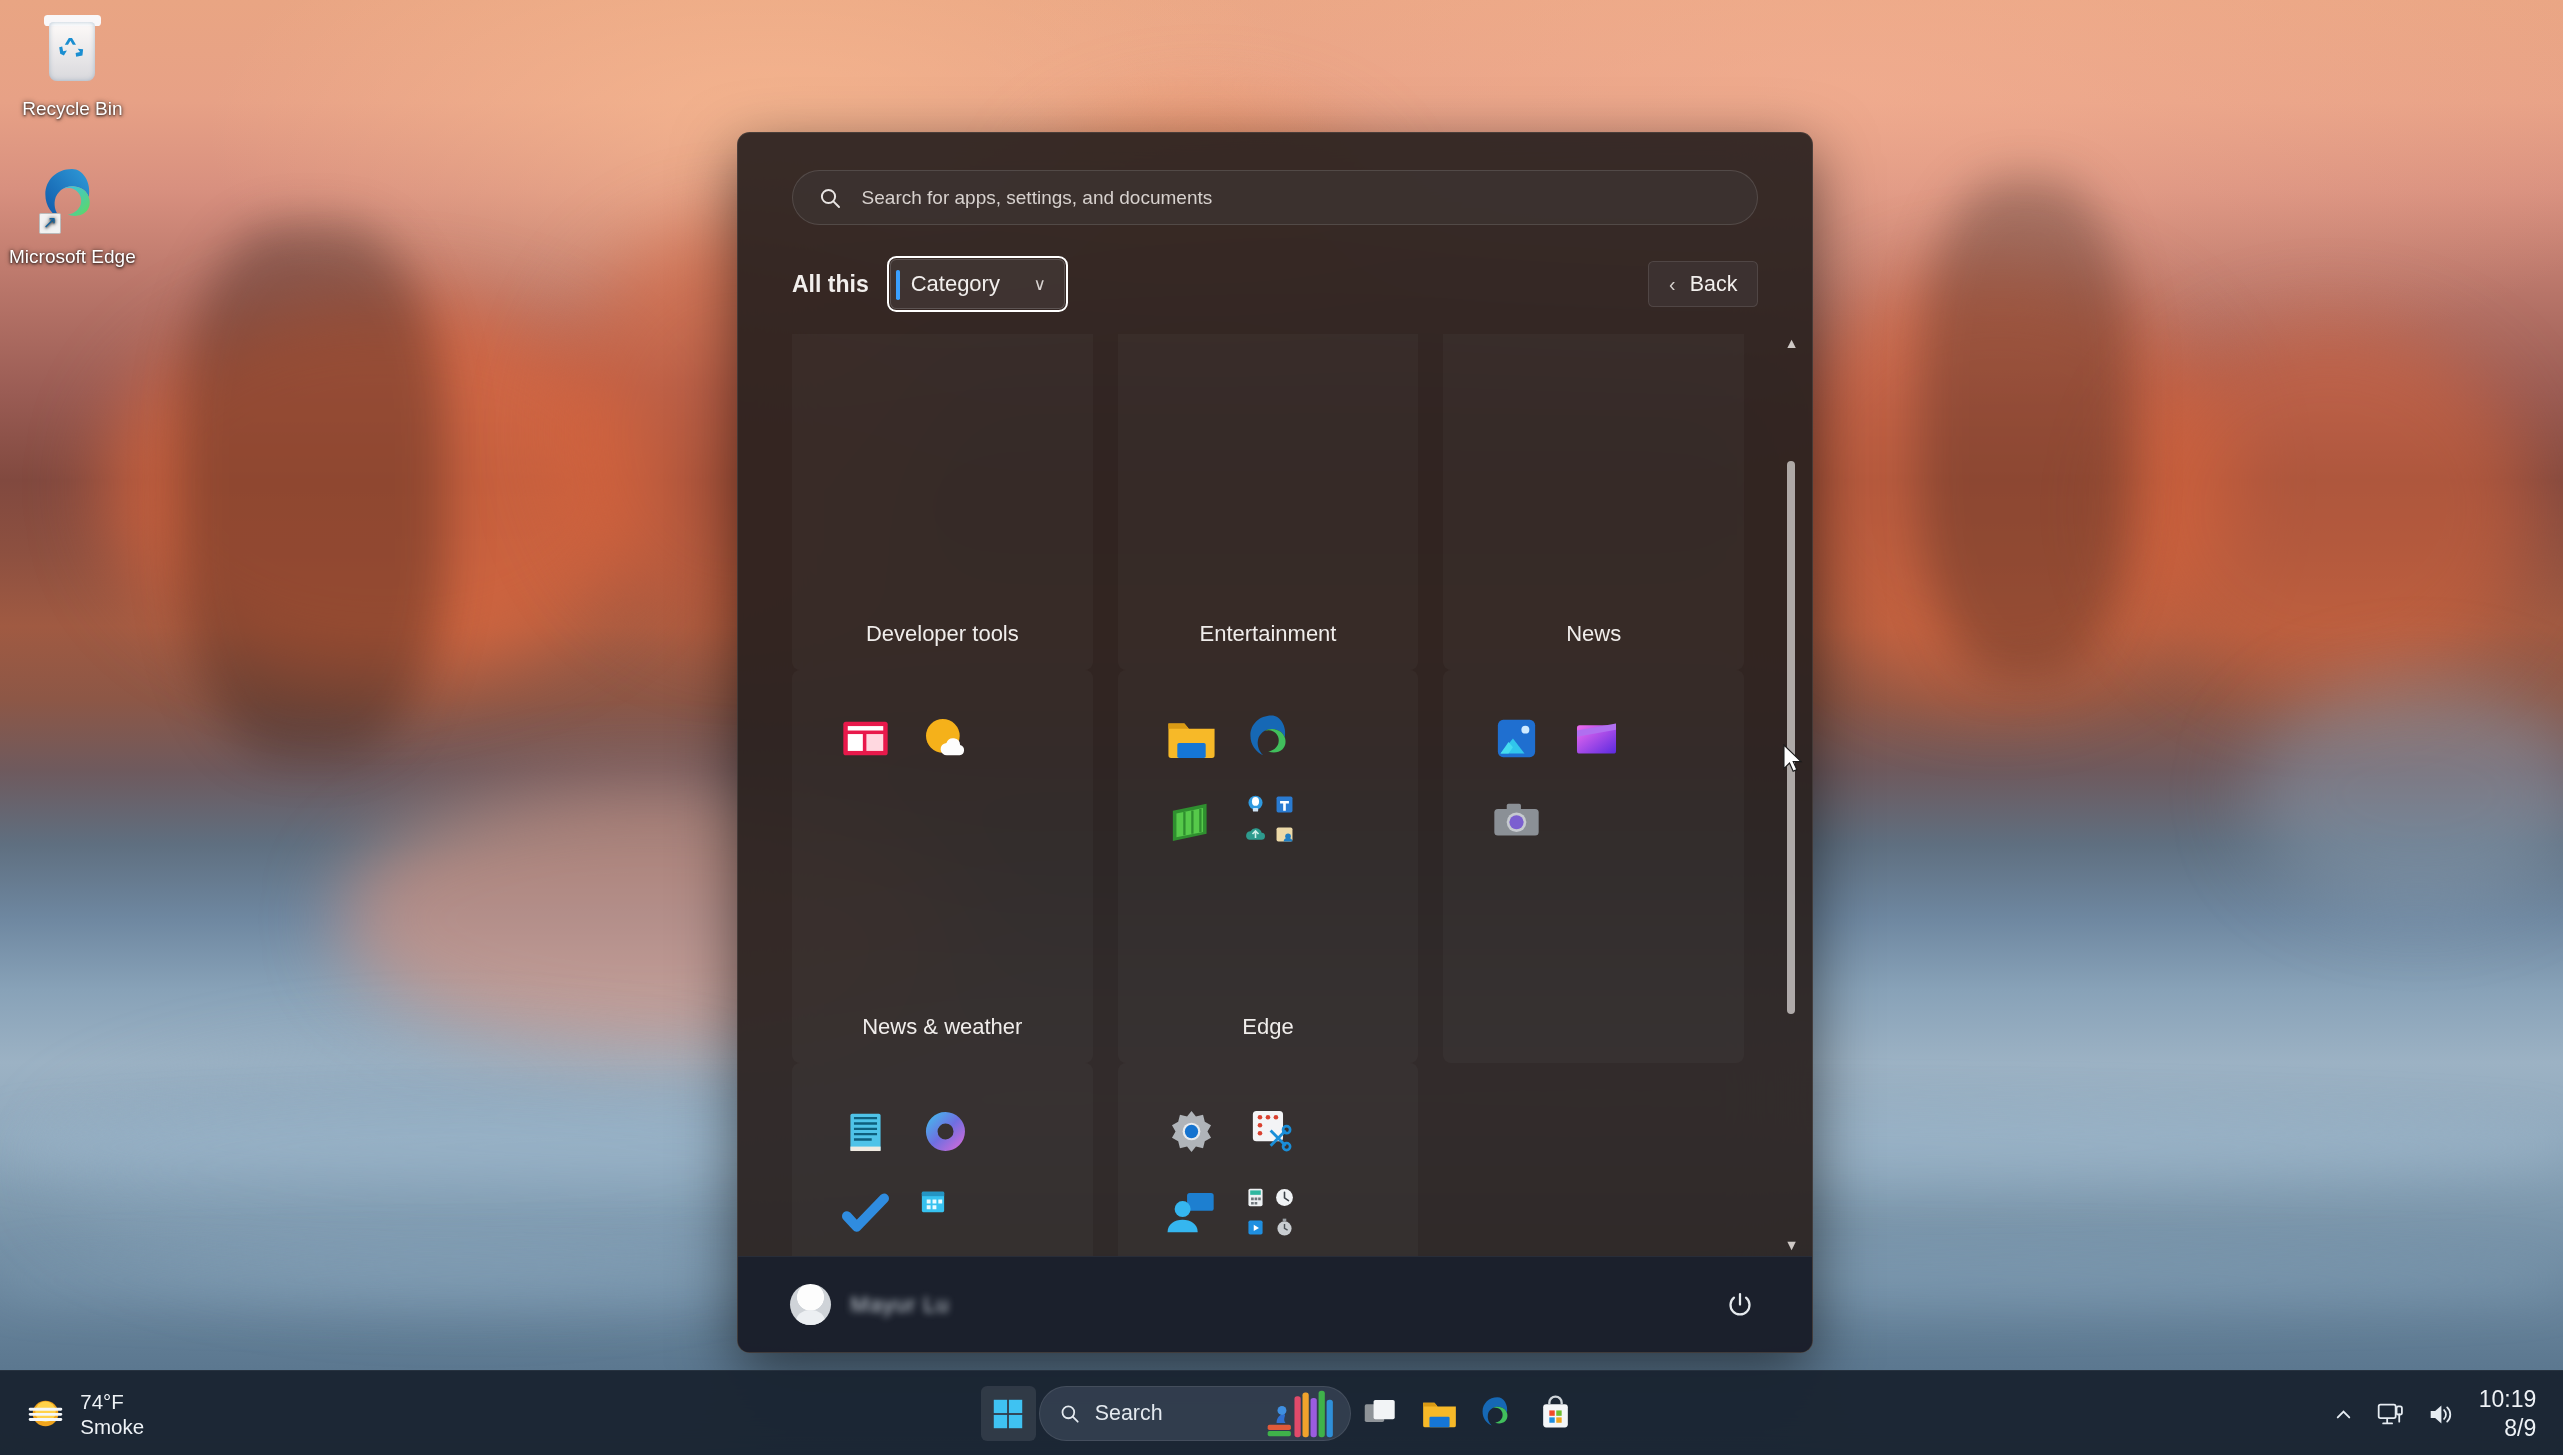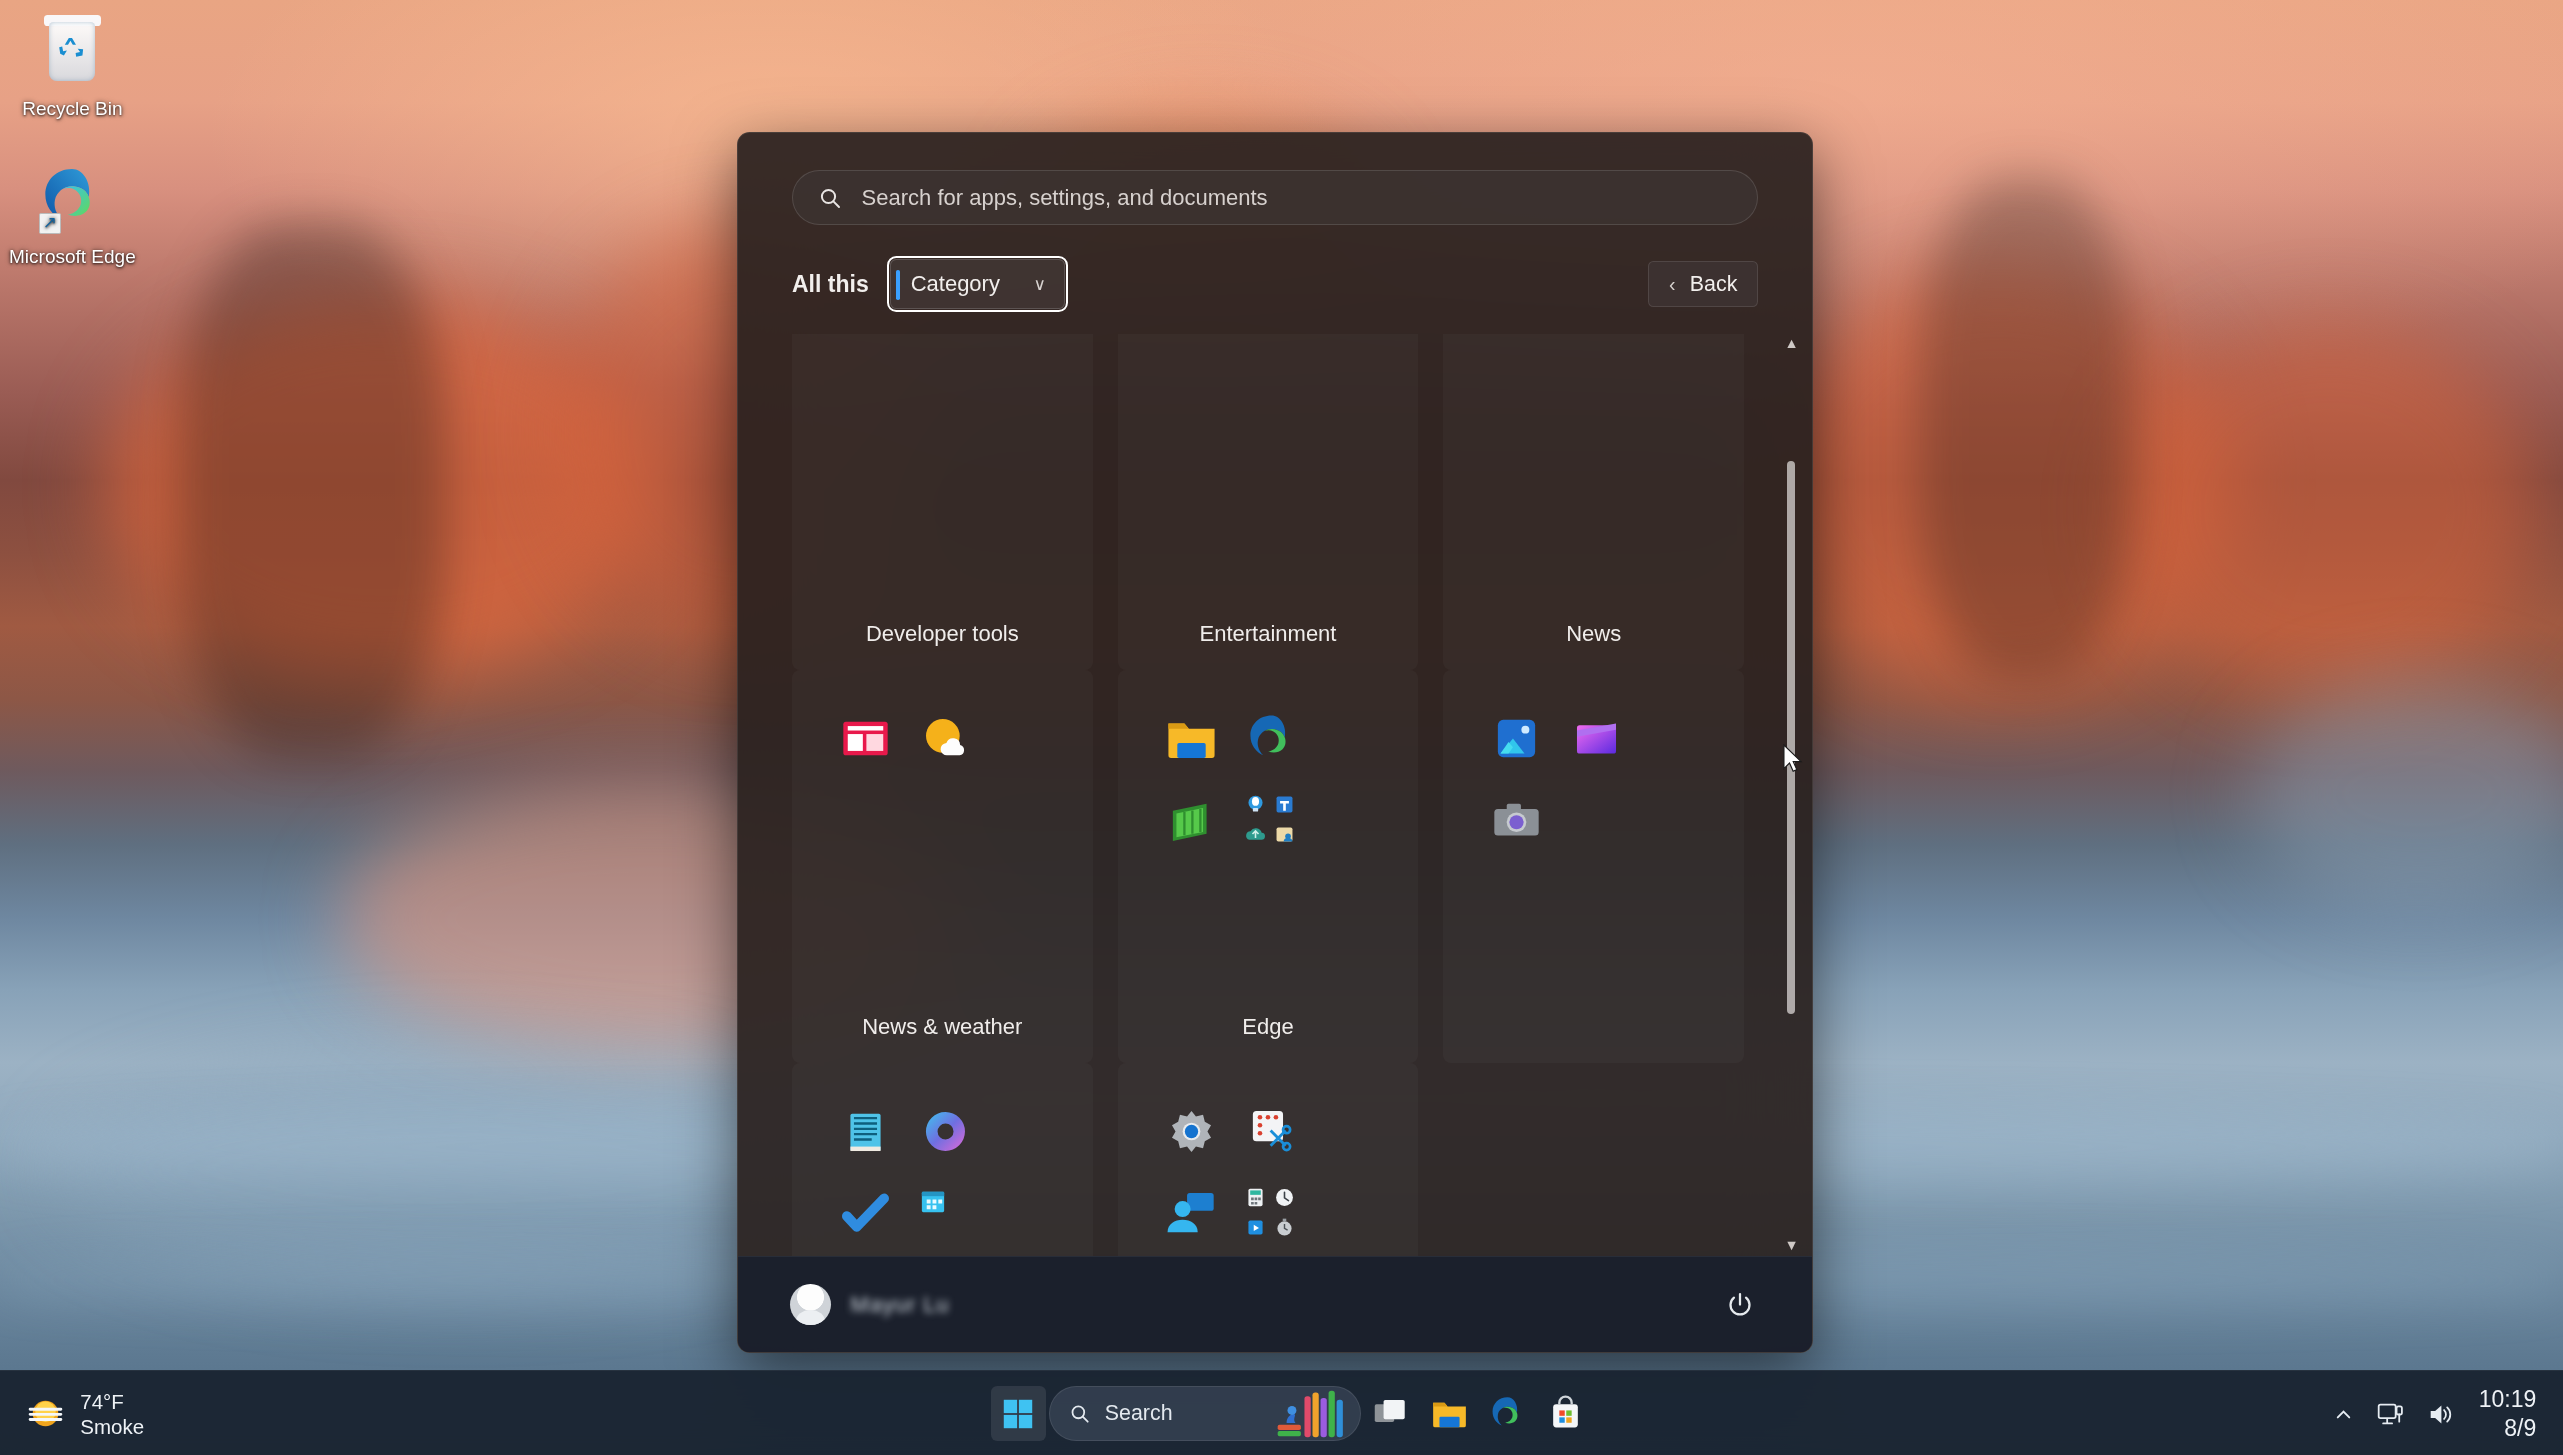--- a/index.html
+++ b/index.html
@@ -121,21 +121,21 @@
   
   #start-search-row { padding: 37px 54px 0 54px; }
   #start-search {
     height: 55px; border-radius: 28px;
     background: rgba(60,50,48,0.92);
     border: 0.9px solid rgba(255,255,255,0.12);
     display: flex; align-items: center; gap: 19.6px;
     padding: 0 25px;
   }
   #start-search .s-icon { width: 24px; height: 24px; flex: 0 0 auto; color: #e9e5e3; }
-  #start-search .s-ph { color: #d7d1ce; font-size: 22px; }
+  #start-search .s-ph { color: #d7d1ce; font-size: 19px; }
 
   
   #allapps-row {
     padding: 34px 54px 0 54px;
     display: flex; align-items: center; gap: 21.4px;
   }
   #allapps-label { color: #f2efed; font-size: 23px; font-weight: 600; }
   #category-select {
     position: relative;
     height: 50px;
@@ -270,21 +270,21 @@
   #weather-widget {
     display: flex; align-items: center; gap: 14.3px;
     padding: 0 21.4px 0 19.6px; height: 68px; margin-left: 5.4px;
     border-radius: 7.1px; cursor: pointer;
   }
   #weather-widget .w-ico { width: 41px; height: 41px; flex: 0 0 auto; }
   #weather-widget .w-text { color: #eef2f6; font-size: 20.5px; line-height: 1.22; }
 
   #taskbar-center {
     position: absolute; left: 50%; transform: translateX(-50%);
-    display: flex; align-items: center; gap: 3px; margin-left: 10px;
+    display: flex; align-items: center; gap: 3px;
   }
   .tb-btn {
     width: 55px; height: 55px; border-radius: 6.2px;
     display: flex; align-items: center; justify-content: center;
     cursor: pointer;
   }
   .tb-btn.active { background: rgba(255,255,255,0.09); }
   #tb-search {
     width: 312px; height: 55px; border-radius: 28px;
     background: rgba(56,68,84,0.78);

